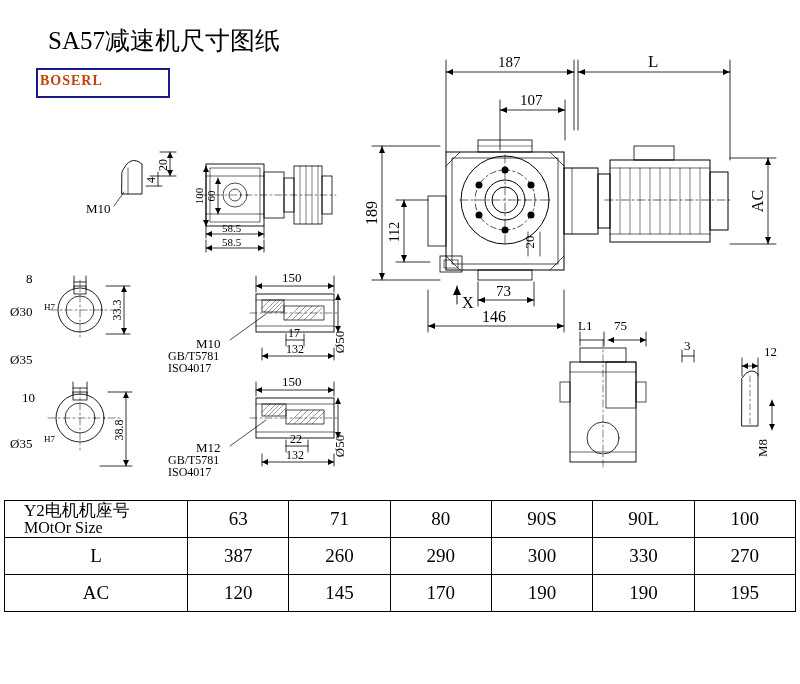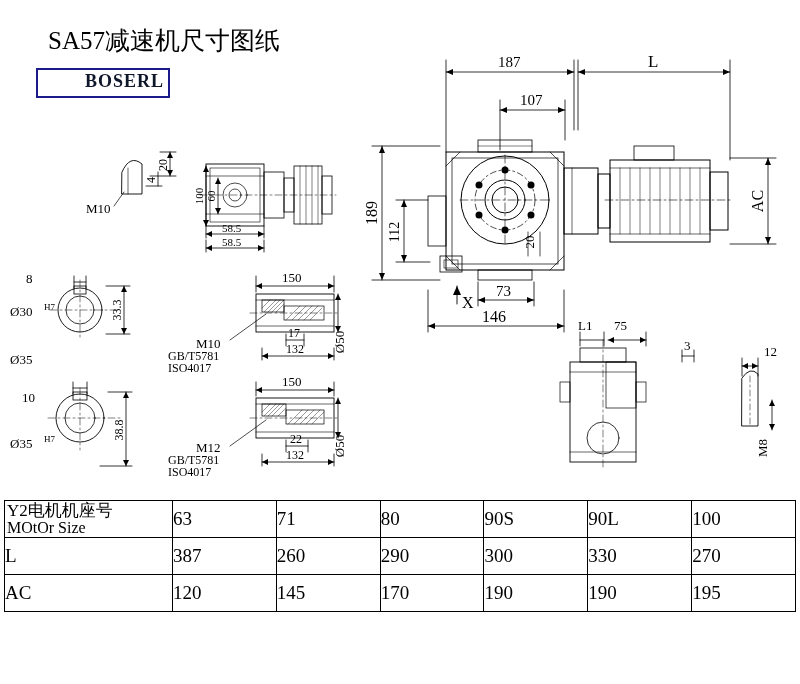--- a/index.html
+++ b/index.html
@@ -21,51 +21,52 @@
   .logo-box {
     position:absolute; left:36px; top:68px;
     width:130px; height:26px;
     border:2px solid #1a1a8c;
     background:#fff;
   }
   .logo-text {
     position:absolute; left:40px; top:69px;
     width:124px; height:24px;
     line-height:24px;
-    text-align:right;
+    text-align:left;
     font-family:"Liberation Serif", serif;
-    font-size:18px; font-weight:bold;
-    color:#0f172a;
+    font-size:14px; font-weight:bold;
+    color:#c2410c;
     letter-spacing:1px;
   }
   
   svg.draw { position:absolute; left:0; top:0; width:800px; height:684px; }
 
   
   .spec-table {
     position:absolute; left:4px; top:500px;
     width:792px;
     border-collapse:collapse;
     font-family:"Liberation Serif", serif;
   }
   .spec-table td {
     border:1px solid #000;
+    text-align:center;
     font-size:19px;
     height:36px;
     padding:0;
   }
   .spec-table td.rowhead {
     width:166px;
     font-size:19px;
   }
   .spec-table td.rowhead.two {
     line-height:1.05;
     font-size:17px;
     text-align:left;
-    padding-left:2px;
+    padding-left:19px;
   }
   .spec-table td.val { width:104px; }
   .hdr-cn { display:block; font-size:17px; white-space:nowrap;}
   .hdr-en { display:block; font-size:16px; white-space:nowrap;}
 </style>
 </head>
 <body>
 
 <div class="title">SA57减速机尺寸图纸</div>
 <div class="logo-box"></div>

